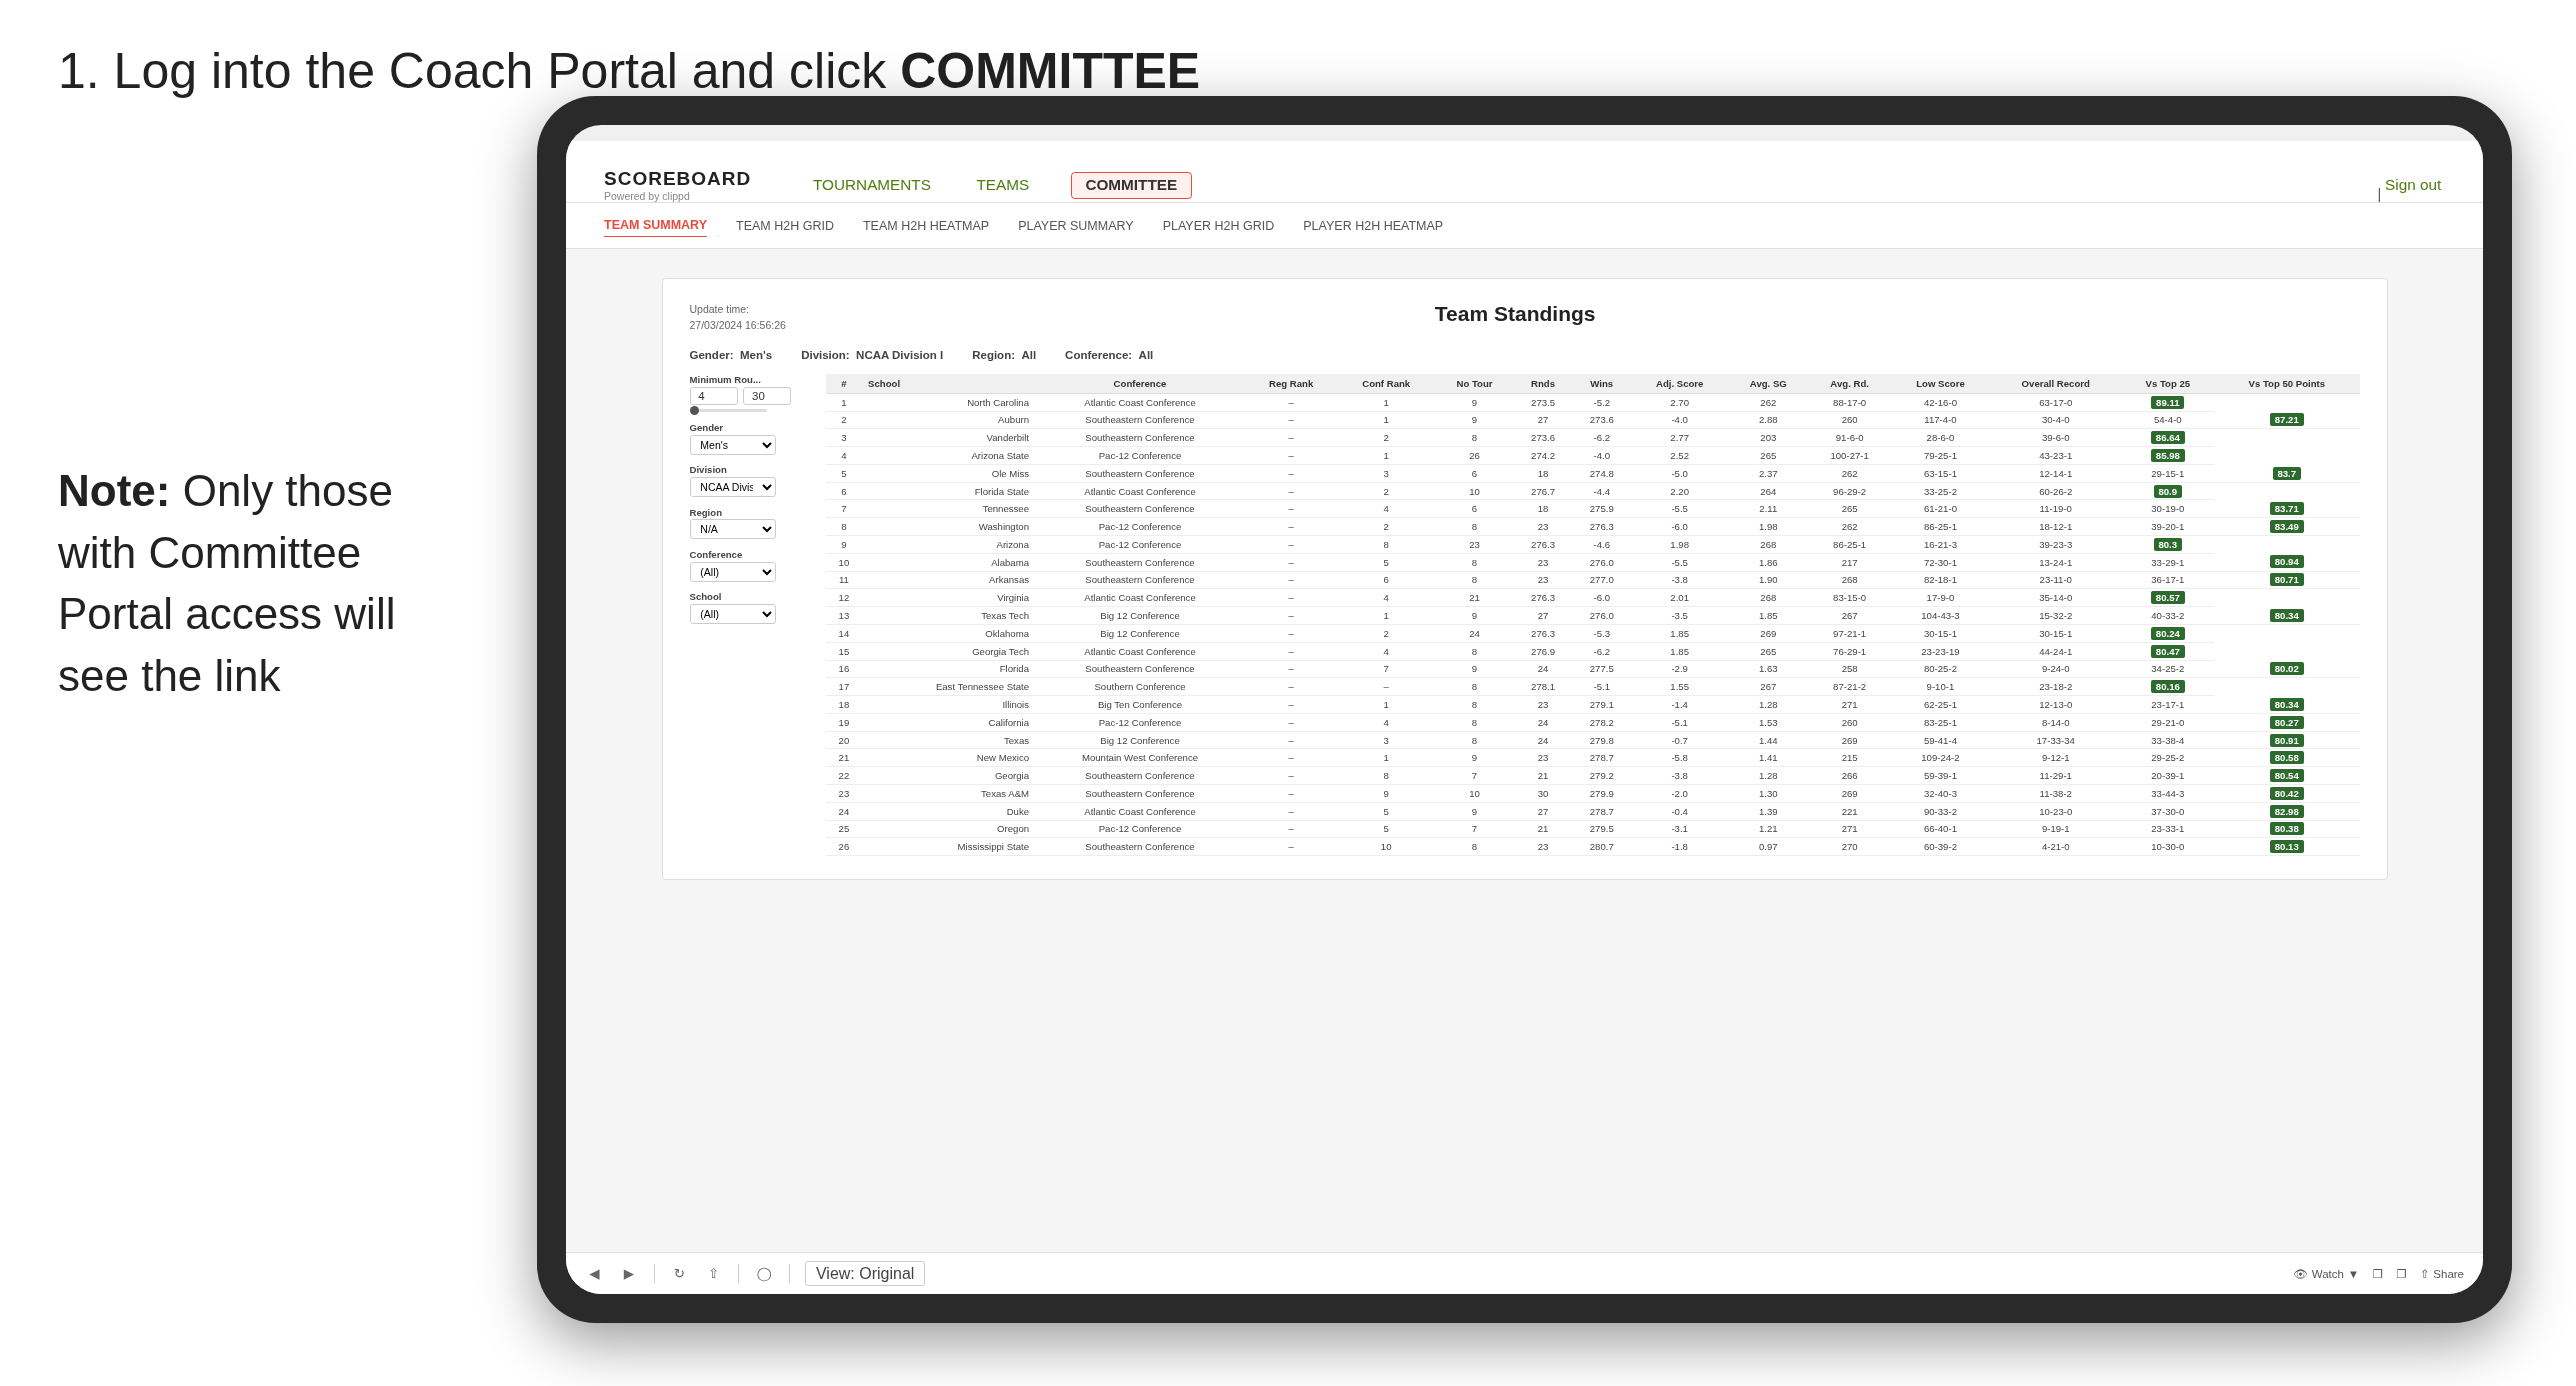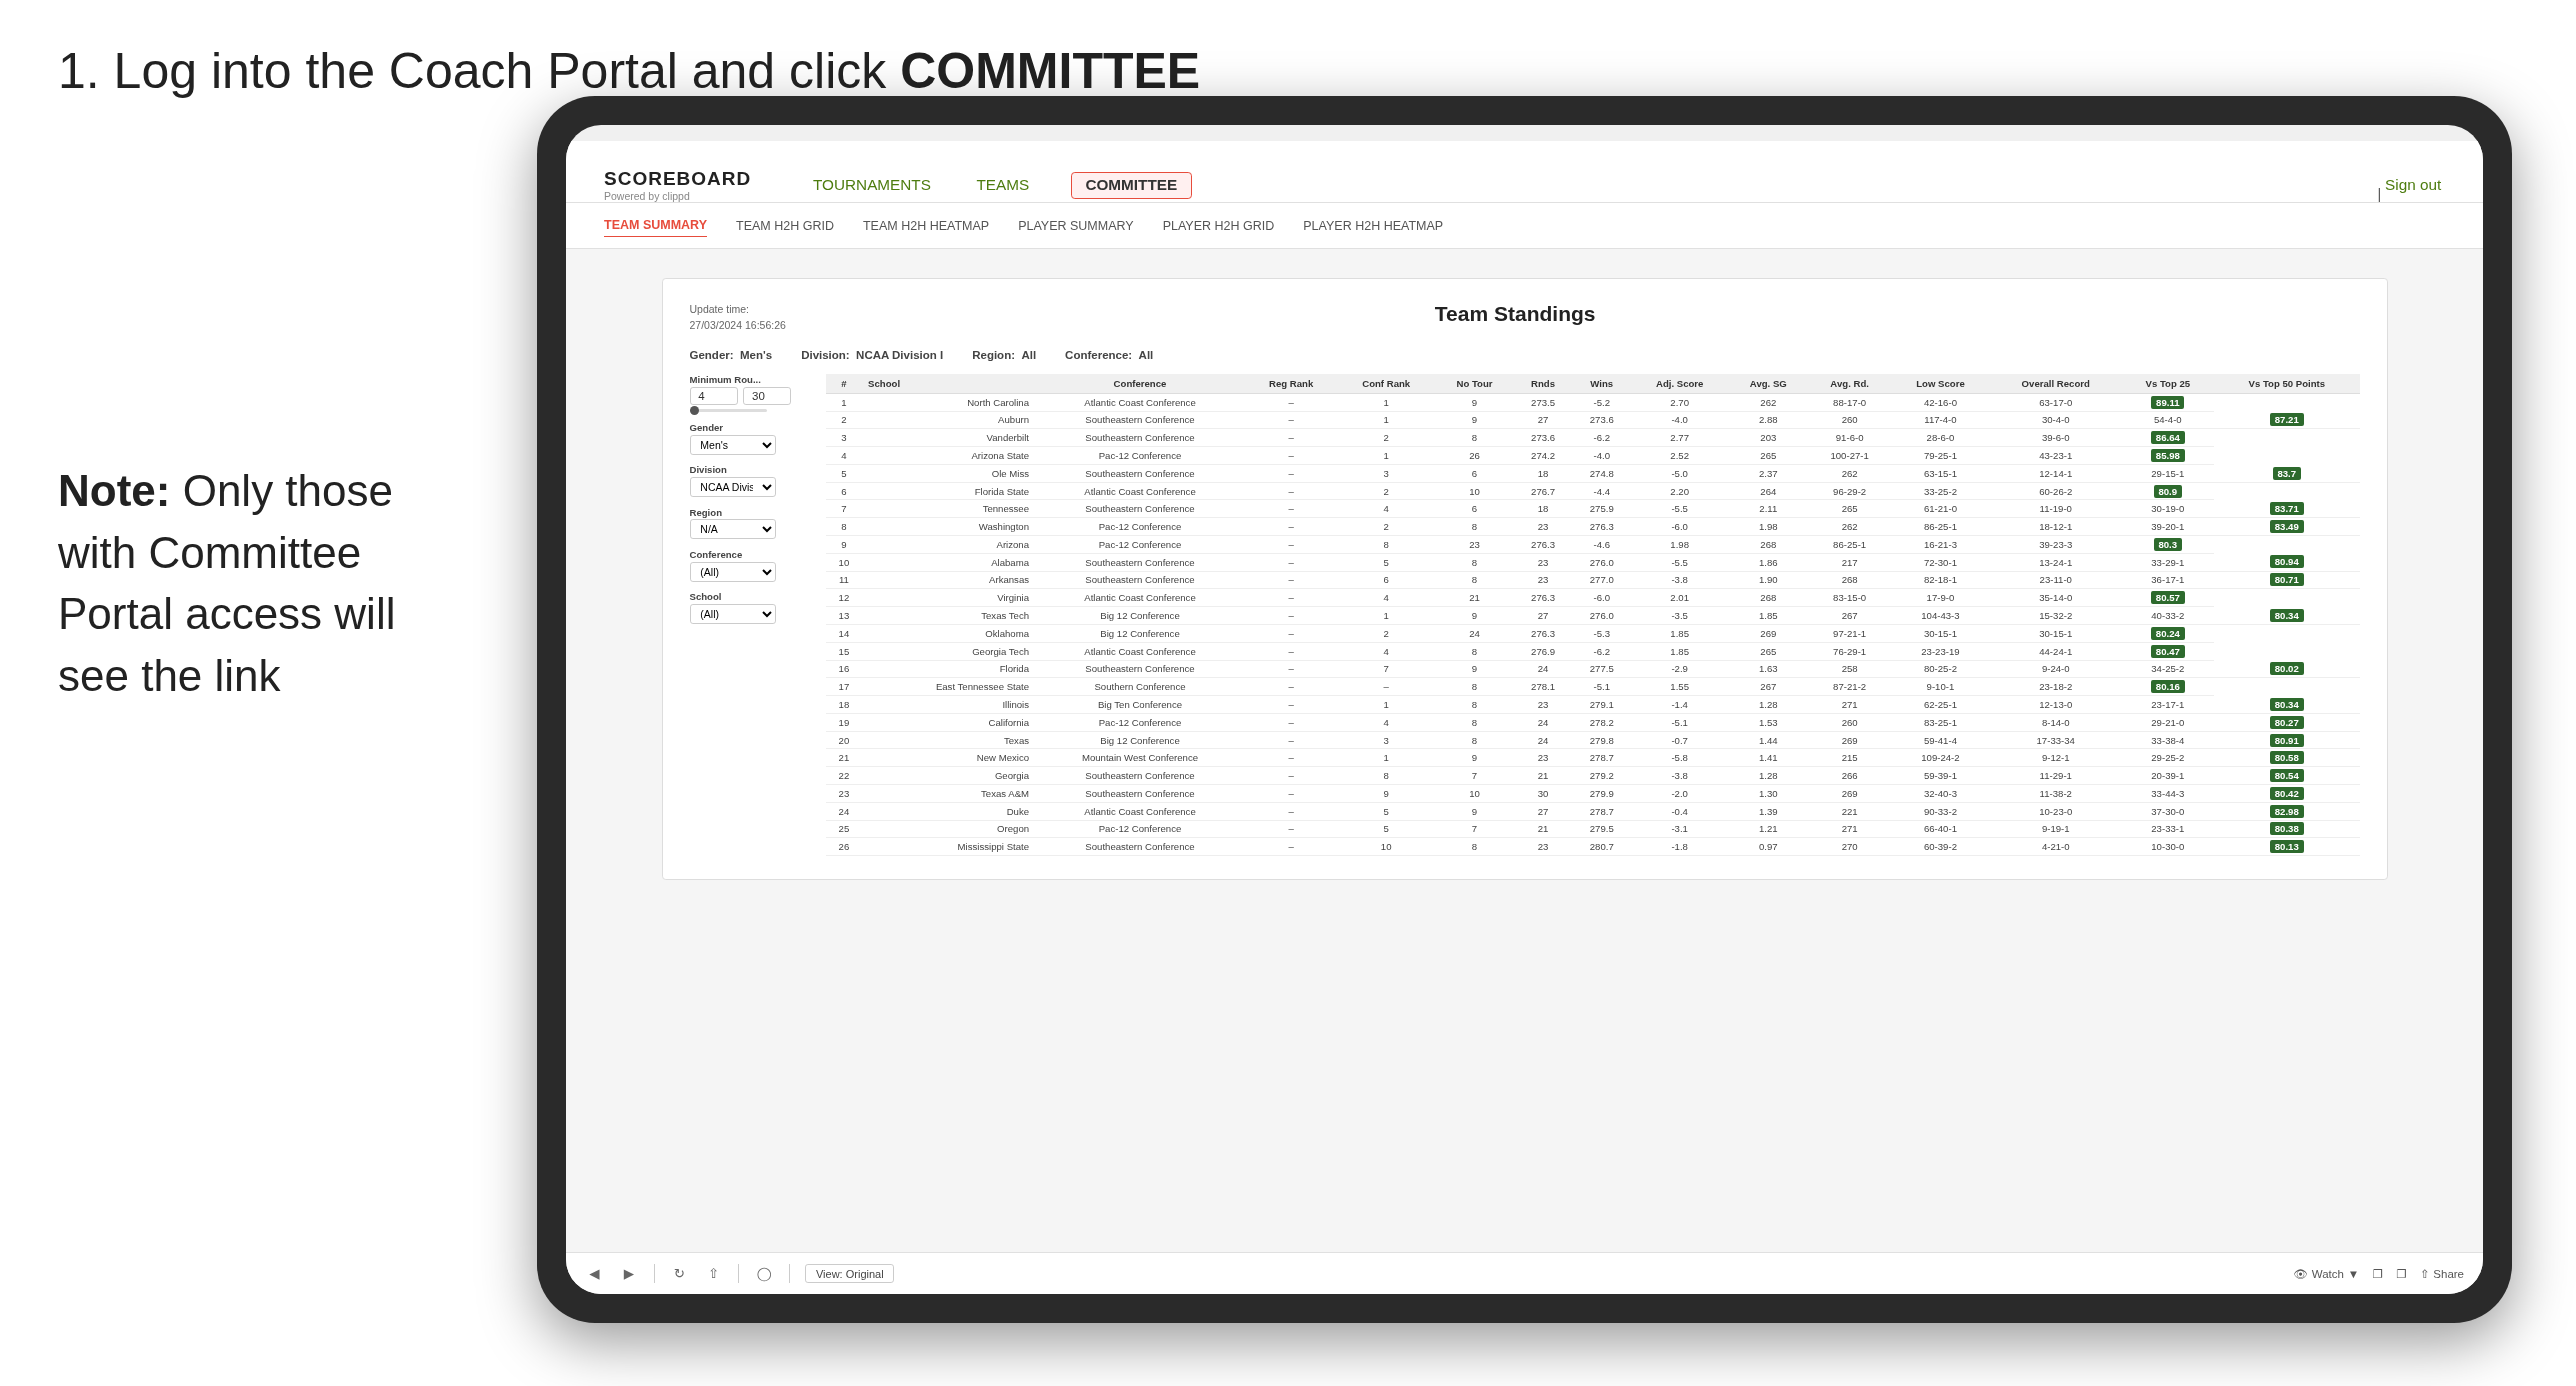--- a/index.html
+++ b/index.html
@@ -291,21 +291,21 @@
     }
     .toolbar-sep {
       width: 1px;
       height: 19px;
       background: #ccc;
     }
     .view-btn {
       border: 1px solid #ccc;
       border-radius: 2.9px;
       padding: 2.9px 9.6px;
-      font-size: 11px;
+      font-size: 16px;
       color: #444;
       cursor: pointer;
       background: #fff;
     }
     .toolbar-right {
       display: flex;
       align-items: center;
       gap: 13.4px;
       margin-left: auto;
     }

